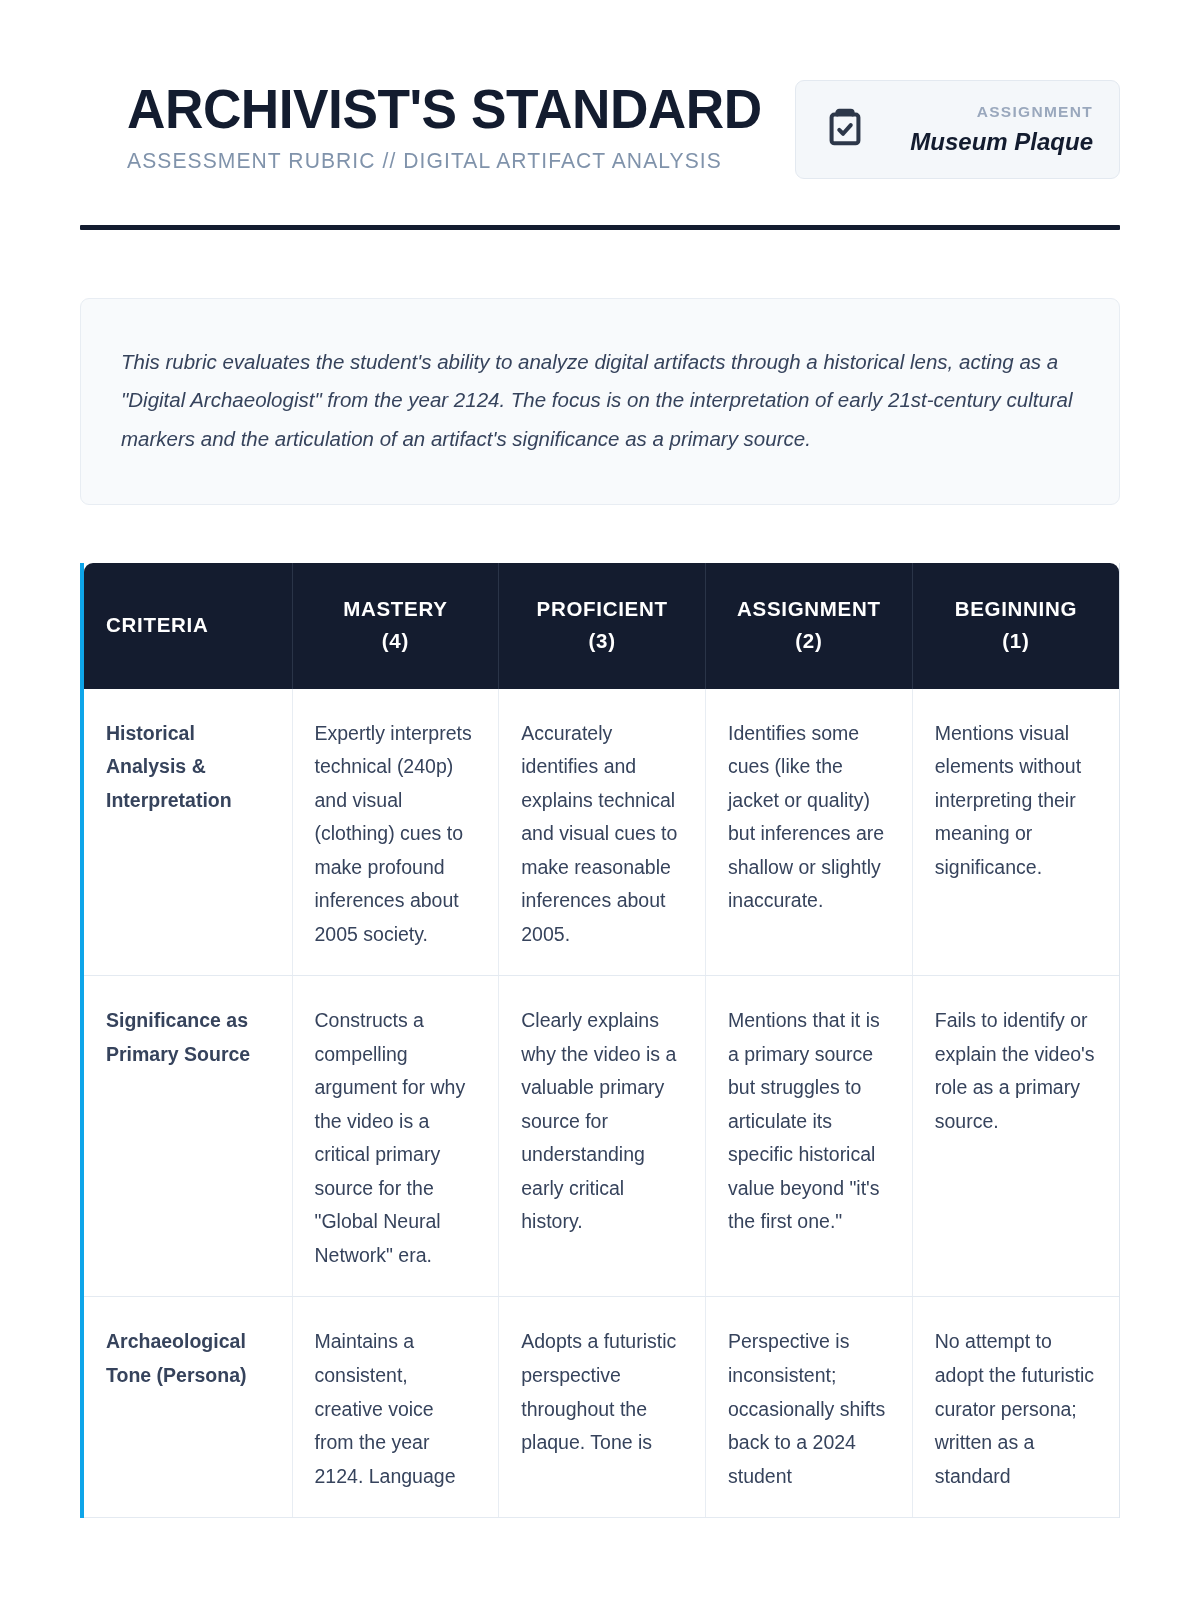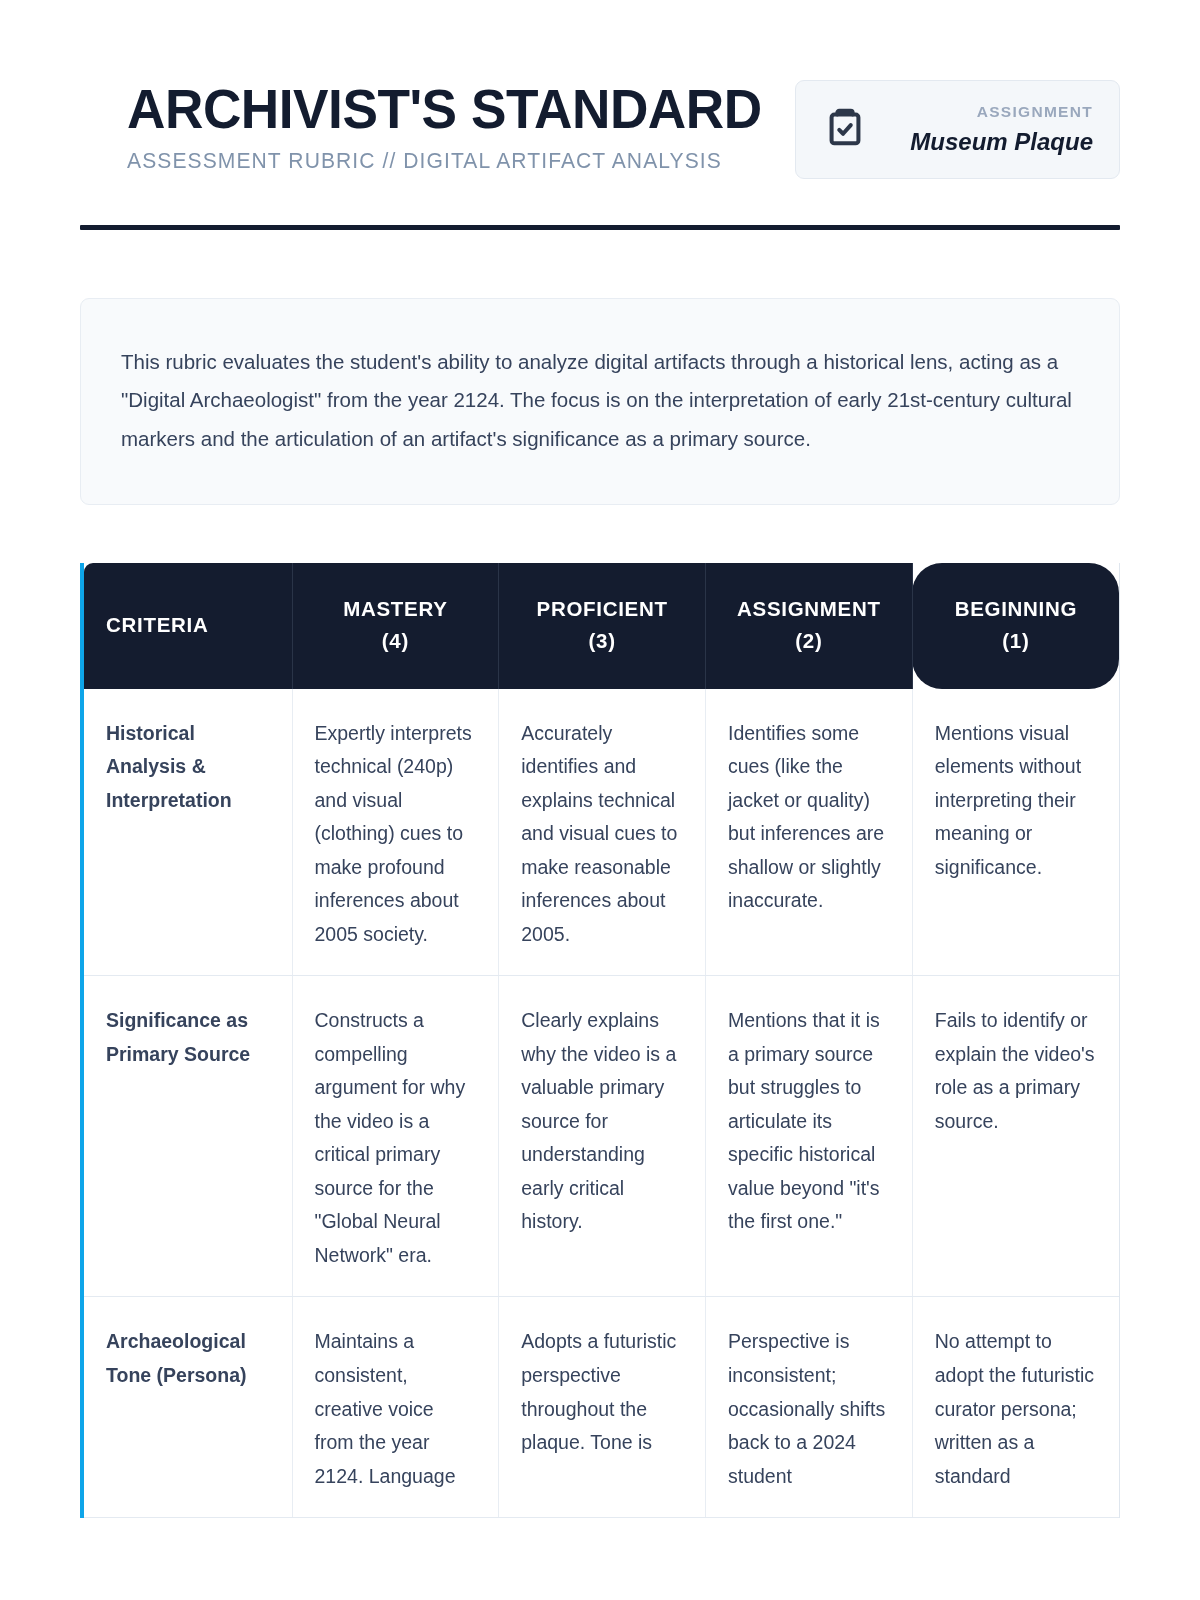--- a/index.html
+++ b/index.html
@@ -102,20 +102,21 @@
     margin-top: 68px;
     background: #f8fafc;
     border: 1px solid #e8edf3;
     border-radius: 9px;
     padding: 44px 40px 46px 40px;
   }
 
   .description p {
     font-size: 20.5px;
     line-height: 1.87;
+    font-style: italic;
     color: #36435c;
   }
 
   
   .table-wrap {
     margin-top: 58px;
     border-left: 4px solid #0ea5e9;
     border-right: 1px solid #dfe6ee;
   }
 
@@ -130,21 +131,21 @@
     color: #ffffff;
     font-size: 20.5px;
     font-weight: 700;
     letter-spacing: 0.7px;
     padding: 30px 22px 32px 22px;
     vertical-align: middle;
     border-right: 1px solid #2a3448;
     line-height: 1.55;
   }
 
-  table.rubric thead th:last-child { border-right: none; border-radius: 30px; }
+  table.rubric thead th:last-child { border-right: none; }
 
   th.col-criteria {
     width: 208px;
     text-align: left;
     border-top-left-radius: 9px;
     padding-left: 28px;
   }
 
   th.col-level { text-align: center; }
   th.col-level:last-child { border-top-right-radius: 9px; }

